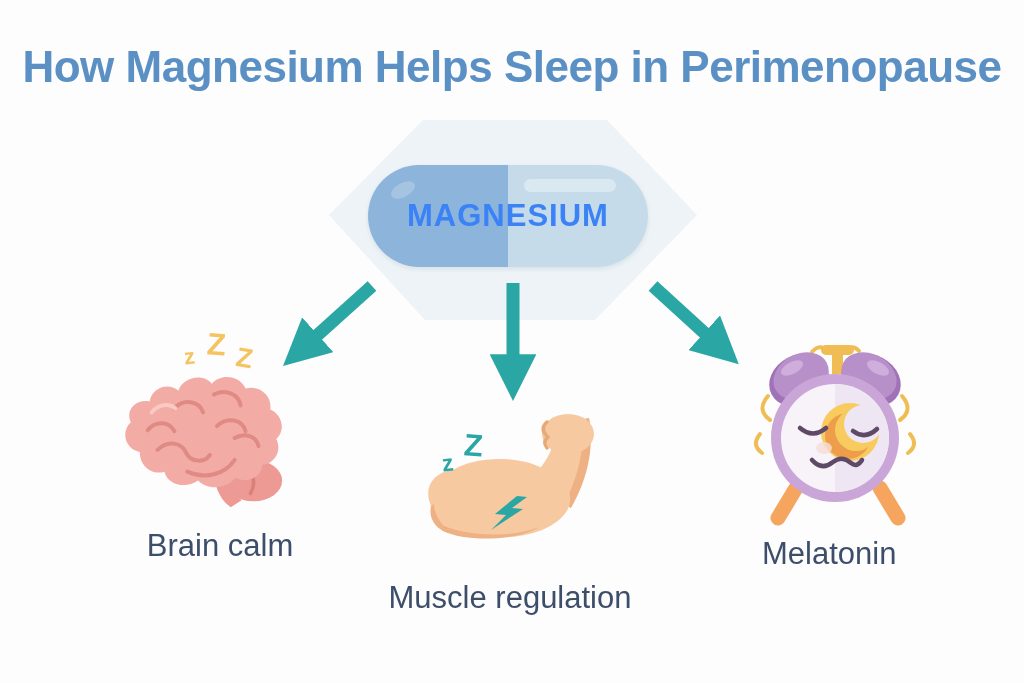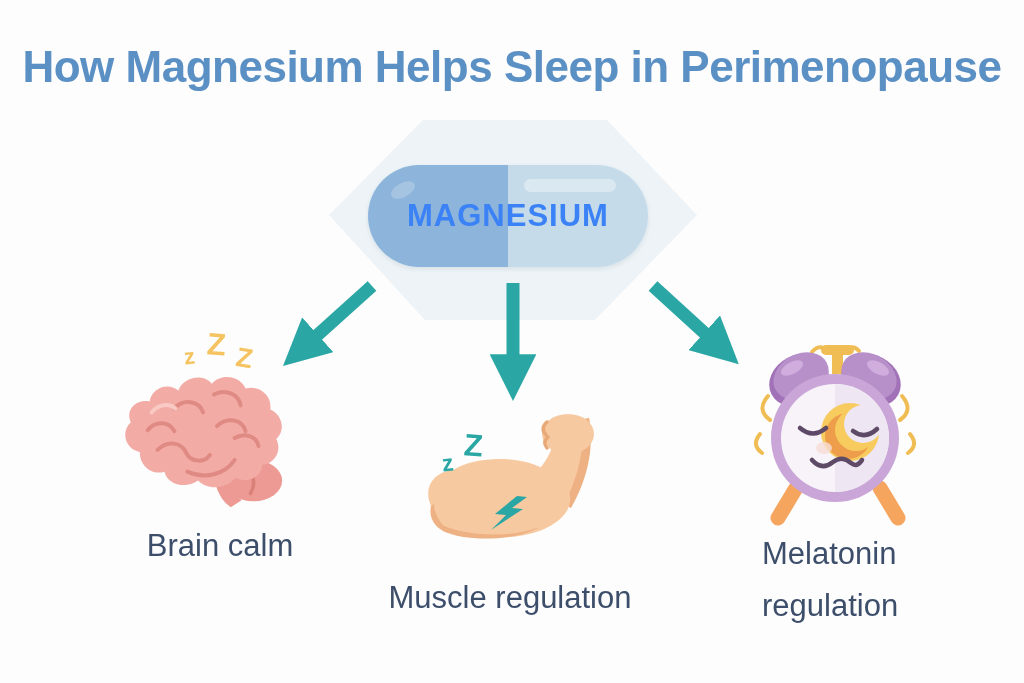--- a/index.html
+++ b/index.html
@@ -216,16 +216,15 @@
   <span class="zzz-letter zzz-yellow z-brain-2">Z</span>
   <span class="zzz-letter zzz-yellow z-brain-3">Z</span>
 
   <span class="zzz-letter zzz-teal z-muscle-1">z</span>
   <span class="zzz-letter zzz-teal z-muscle-2">Z</span>
 
   <div class="benefit-label label-brain">Brain calm</div>
   <div class="benefit-label label-muscle">Muscle regulation</div>
   <div class="benefit-label label-clock">
     <div>Melatonin</div>
-    <div>regulation</div>
   </div>
 
 </div>
 
 </body></html>

